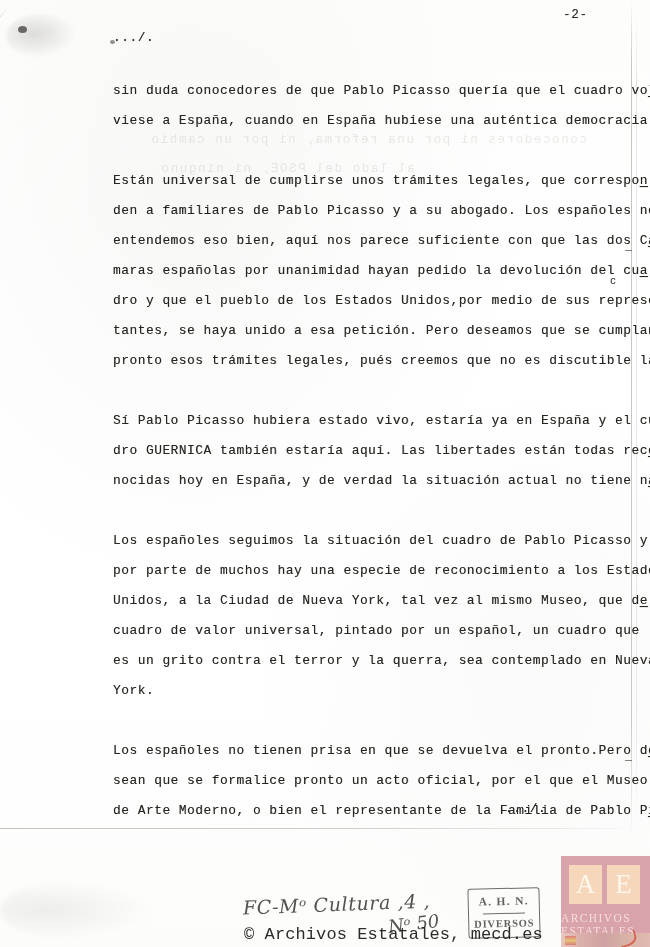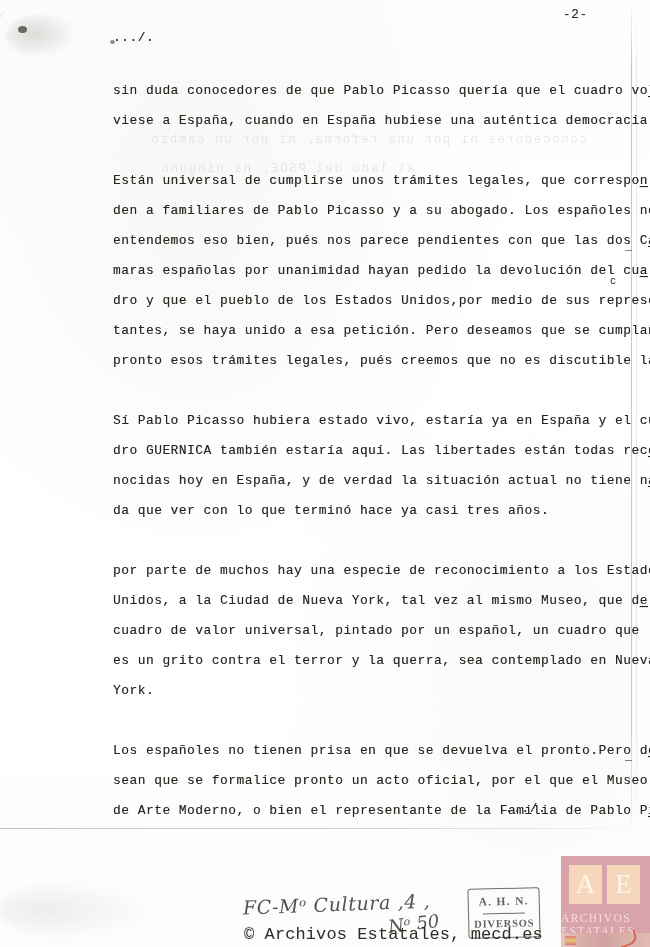--- a/index.html
+++ b/index.html
@@ -318,33 +318,33 @@
   <div class="typed cont-top">.../.</div>
 
   <div class="body-block" id="body-block">
       <div class="para">
         <div class="line"><span>sin duda conocedores de que Pablo Picasso quería que el cuadro vo</span><span class="u">l</span></div>
         <div class="line"><span>viese a España, cuando en España hubiese una auténtica democracia.</span></div>
       </div>
       <div class="para">
         <div class="line"><span>Están universal de cumplirse unos trámites legales, que correspo</span><span class="u">n</span></div>
         <div class="line"><span>den a familiares de Pablo Picasso y a su abogado. Los españoles no</span></div>
-        <div class="line"><span>entendemos eso bien, pués nos parece pendientes con que las dos C</span><span class="u">á</span></div>
+        <div class="line"><span>entendemos eso bien, aquí nos parece suficiente con que las dos C</span><span class="u">á</span></div>
         <div class="line"><span>maras españolas por unanimidad hayan pedido la devolución del cu</span><span class="u">a</span><span class="tickmark"></span></div>
         <div class="line"><span>dro y que el pueblo de los Estados Unidos,por medio de sus represe</span><span class="supmark">c</span></div>
         <div class="line"><span>tantes, se haya unido a esa petición. Pero deseamos que se cumplan</span></div>
         <div class="line"><span>pronto esos trámites legales, pués creemos que no es discutible la</span></div>
       </div>
       <div class="para">
         <div class="line"><span>Sí Pablo Picasso hubiera estado vivo, estaría ya en España y el cu</span></div>
         <div class="line"><span>dro GUERNICA también estaría aquí. Las libertades están todas rec</span><span class="u">o</span></div>
         <div class="line"><span>nocidas hoy en España, y de verdad la situación actual no tiene n</span><span class="u">a</span></div>
-        <div class="line"><span>da que ver con lo que terminó hace ya casi tres años.</span></div>
-      </div>
-      <div class="para">
+      </div>
+      <div class="para">
+        <div class="line"><span>Los españoles seguimos la situación del cuadro de Pablo Picasso y</span></div>
         <div class="line"><span>por parte de muchos hay una especie de reconocimiento a los Estados</span></div>
         <div class="line"><span>Unidos, a la Ciudad de Nueva York, tal vez al mismo Museo, que d</span><span class="u">e</span></div>
         <div class="line"><span>cuadro de valor universal, pintado por un español, un cuadro que</span></div>
         <div class="line"><span>es un grito contra el terror y la querra, sea contemplado en Nueva</span></div>
         <div class="line"><span>York.</span></div>
       </div>
       <div class="para">
         <div class="line"><span>Los españoles no tienen prisa en que se devuelva el pronto.Pero d</span><span class="u">e</span></div>
         <div class="line"><span>sean que se formalice pronto un acto oficial, por el que el Museo</span><span class="tickmark"></span></div>
         <div class="line"><span>de Arte Moderno, o bien el representante de la Familia de Pablo P</span><span class="u">i</span></div>

